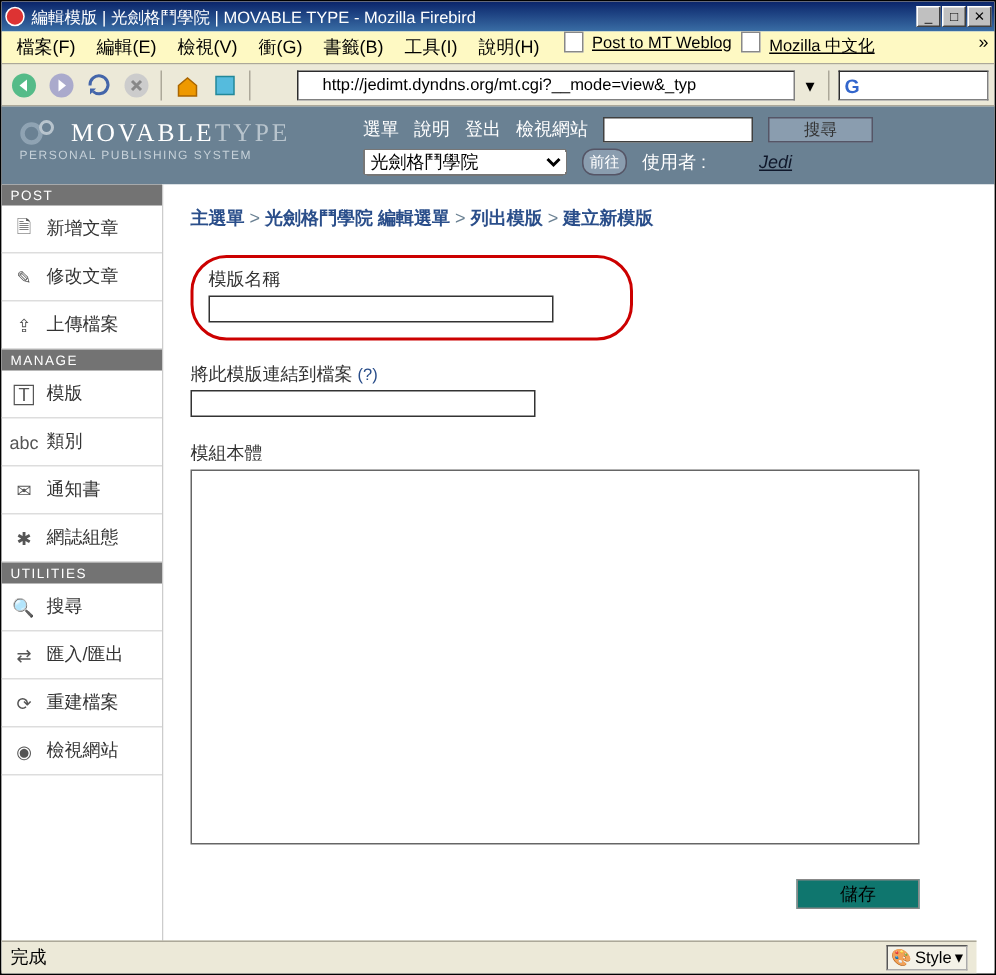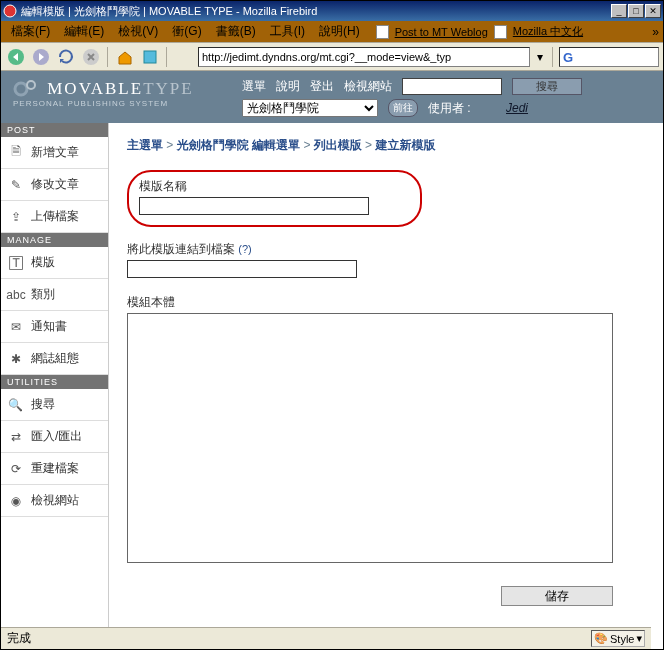--- a/index.html
+++ b/index.html
@@ -2,27 +2,27 @@
 <html><head>
 <meta charset="utf-8">
 <style>
 * { box-sizing: border-box; margin: 0; padding: 0; }
 body { font-family: "Arial", sans-serif; font-size: 12px; background: #fff; width: 664px; height: 650px; overflow: hidden; position: relative; border: 1px solid #000; }
 .titlebar { background: linear-gradient(#0a246a, #3a6ea5); color: #fff; height: 20px; display: flex; align-items: center; padding: 0 2px; }
 .titlebar .icon { width: 14px; height: 14px; margin-right: 4px; }
 .titlebar .title { flex: 1; font-size: 11px; }
 .winbtns { display: flex; gap: 1px; }
 .winbtn { width: 16px; height: 14px; background: #c0c0c0; border: 1px solid #fff; border-right-color: #404040; border-bottom-color: #404040; font-size: 9px; text-align: center; line-height: 12px; color: #000; }
-.menubar { background: #a16207; height: 22px; display: flex; align-items: center; padding: 0 4px; border-bottom: 1px solid #aca899; gap: 2px; }
+.menubar { background: #fef9c3; height: 22px; display: flex; align-items: flex-start; padding: 0 4px; border-bottom: 1px solid #aca899; gap: 2px; }
 .menubar .menu { padding: 2px 6px; font-size: 12px; }
 .menubar .link { padding: 2px 4px; font-size: 11px; text-decoration: underline; display: flex; align-items: center; gap: 2px; }
 .menubar .page-icon { width: 13px; height: 14px; background: #fff; border: 1px solid #888; position: relative; }
 .toolbar { background: #ece9d8; height: 28px; display: flex; align-items: center; padding: 0 4px; border-bottom: 1px solid #aca899; gap: 3px; }
 .tbtn { width: 22px; height: 22px; display: flex; align-items: center; justify-content: center; }
-.addr { flex: 1; height: 20px; background: #fff; border: 1px inset #808080; padding: 1px 3px; font-size: 11px; display: flex; align-items: center; }
+.addr { flex: 1; height: 20px; background: #fff; border: 1px inset #808080; padding: 1px 16px; font-size: 11px; display: flex; align-items: center; }
 .gbox { width: 100px; height: 20px; background: #fff; border: 1px inset #808080; display: flex; align-items: center; padding: 0 3px; gap: 3px; }
 .mt-header { background: #6a8193; height: 52px; display: flex; }
 .mt-logo { width: 235px; padding: 6px 12px; color: #fff; }
 .mt-logo .brand { font-family: Georgia, serif; font-size: 17px; letter-spacing: 2px; }
 .mt-logo .brand .light { color: #b8c4cd; }
 .mt-logo .sub { font-size: 8px; letter-spacing: 1px; color: #c5d0d8; }
 .mt-nav { flex: 1; padding: 4px 6px 0; }
 .mt-nav-row { display: flex; align-items: center; gap: 10px; height: 22px; color: #fff; font-size: 12px; }
 .mt-nav-row .navlink { color: #fff; }
 .mt-nav-row input[type=text] { height: 17px; width: 100px; border: 1px solid #404040; background: #fff; }
@@ -40,21 +40,21 @@
 .breadcrumb { font-size: 12px; font-weight: bold; color: #2a4e8a; margin-bottom: 16px; }
 .breadcrumb .sep { color: #6a8193; font-weight: normal; }
 .breadcrumb .bc { color: #2a4e8a; }
 .field-hl { border: 2px solid #cc0000; border-radius: 24px; padding: 6px 10px 10px; margin-bottom: 14px; width: 295px; }
 .flabel { font-size: 12px; color: #333; margin-bottom: 2px; }
 .finput { width: 230px; height: 18px; border: 1px solid #333; background: #fff; padding: 0 2px; }
 .fgroup { margin-bottom: 16px; }
 .ta { width: 486px; height: 250px; border: 1px solid #666; background: #fff; resize: none; }
 .helpq { color: #2a4e8a; font-size: 11px; }
 .savebar { display: flex; justify-content: flex-end; width: 486px; margin-top: 20px; }
-.savebtn { width: 112px; height: 20px; background: #e5e5e5; border: 1px solid #888; font-size: 12px; cursor: pointer; }
+.savebtn { width: 82px; height: 20px; background: #0f766e; border: 1px solid #888; font-size: 12px; cursor: pointer; }
 .statusbar { position: absolute; bottom: 0; left: 0; right: 12px; height: 22px; background: #ece9d8; border-top: 1px solid #aca899; display: flex; align-items: center; padding: 0 6px; justify-content: space-between; }
 .styledrop { display: flex; align-items: center; gap: 2px; border: 1px inset #aaa; padding: 1px 2px; font-size: 11px; background: #f4f2e8; }
 svg { display: block; }
 </style>
 </head>
 <body>
 
 <div class="titlebar">
   <span class="icon">
     <svg width="14" height="14">

